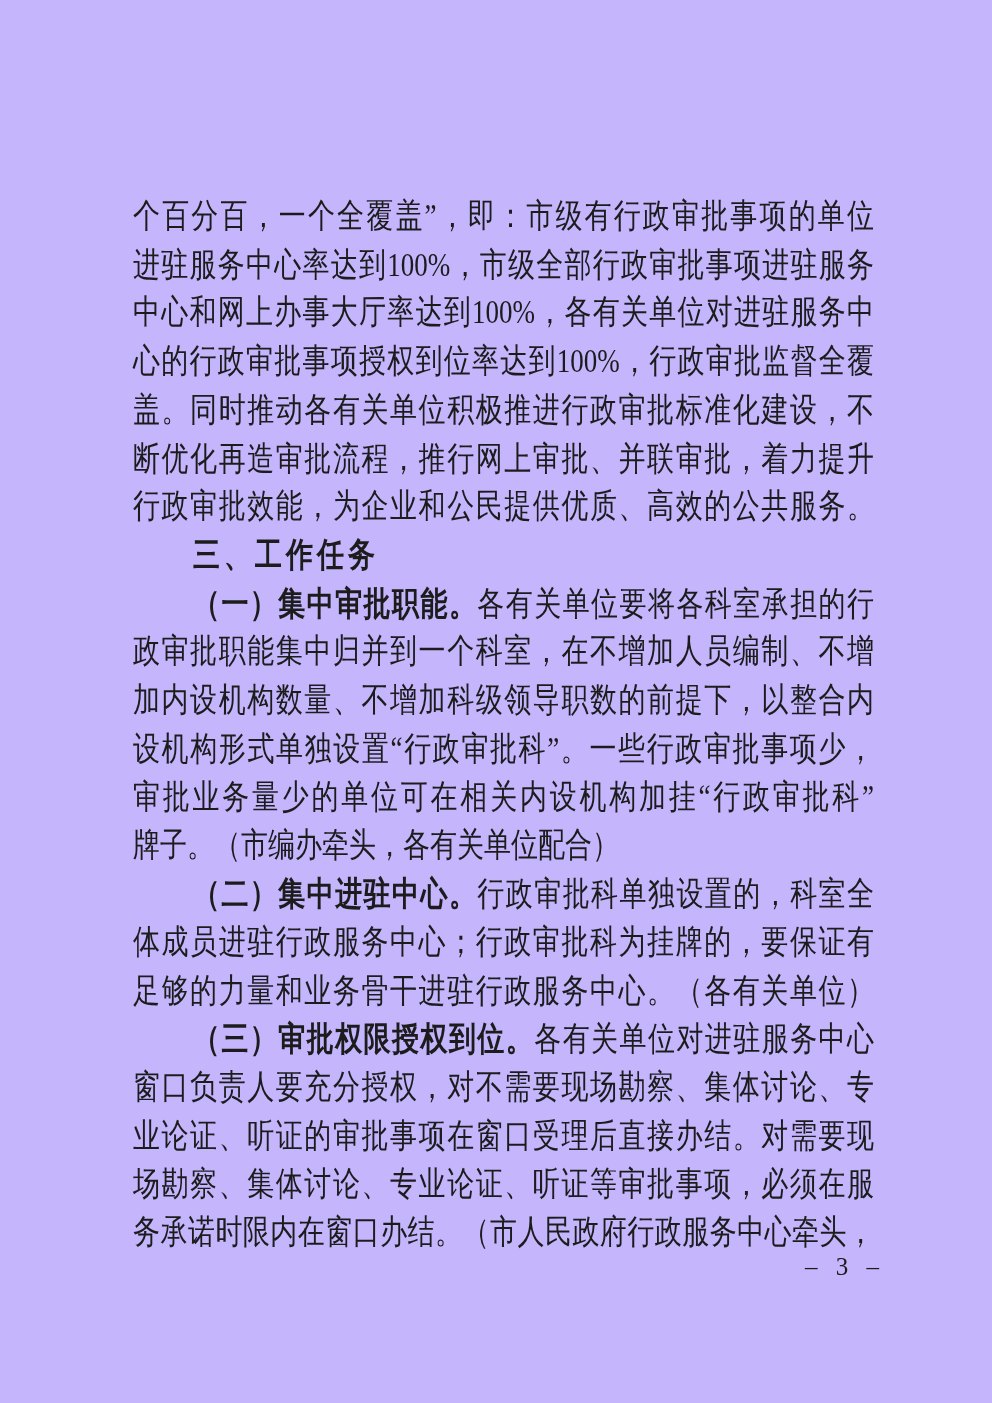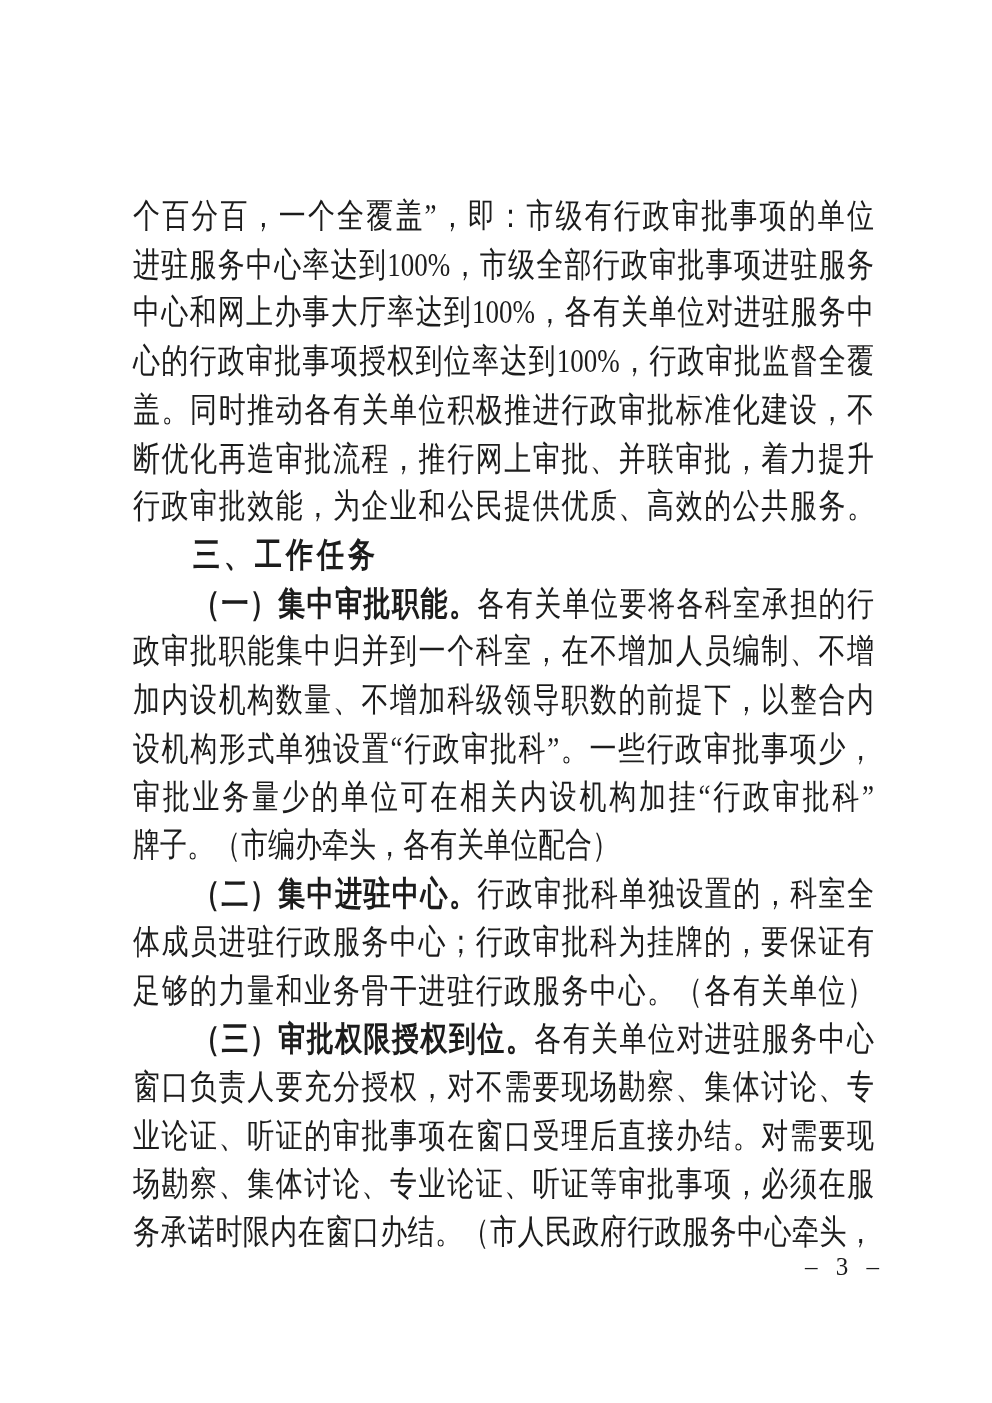--- a/index.html
+++ b/index.html
@@ -4,21 +4,21 @@
 <style>
   html, body { margin: 0; padding: 0; }
   body {
     width: 992px; height: 1403px;
     background: #e8e8e8;
     font-family: "Liberation Serif", "DejaVu Serif", serif;
   }
   .page {
     position: relative;
     width: 992px; height: 1403px;
-    background: #ffffff;
+    background: #c4b5fd;
     overflow: hidden;
   }
   .doc {
     position: absolute;
     left: 133px; top: 192px;
     width: 741px;
     transform: scaleY(1.25);
     transform-origin: 0 0;
     color: #1c1c1c;
   }

